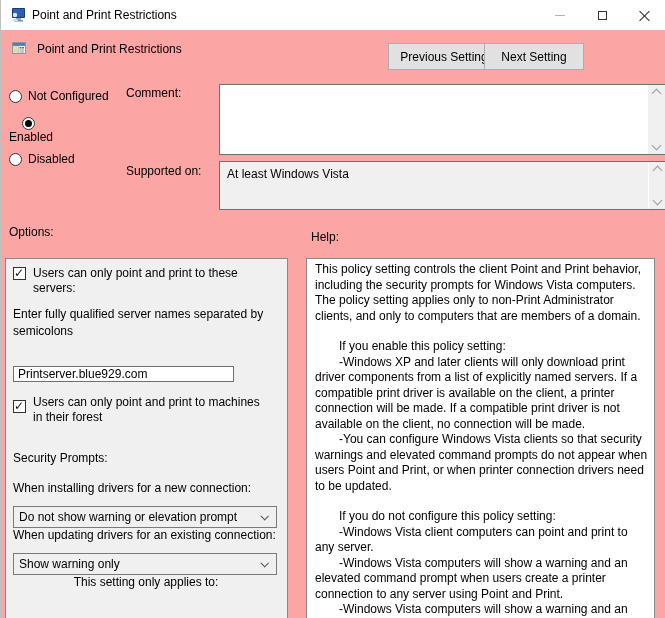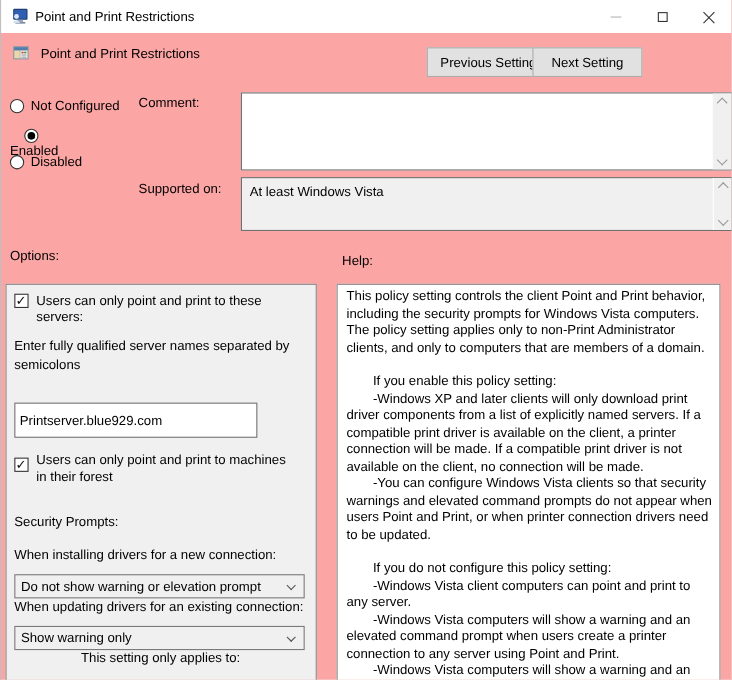--- a/index.html
+++ b/index.html
@@ -51,21 +51,21 @@
   .col-label { position:absolute; top:225px; font-size:12px; }
   .options-panel { position:absolute; left:4px; top:258px; width:283px; height:362px; border:1px solid #8a8a8a; background:#f0f0f0; padding:7px 8px 0 7px; }
   .help-panel { position:absolute; left:305px; top:258px; width:349px; height:362px; border:1px solid #8a8a8a; background:#ffffff; padding:3px 6px 0 8px; overflow:hidden; }
 
   
   .cb-row { display:flex; margin-bottom:10px; }
   .checkbox { width:13px; height:13px; border:1px solid #333; background:#fff; margin-right:7px; flex:0 0 auto; position:relative; margin-top:1px; }
   .checkbox.checked:after { content:"✓"; position:absolute; left:0px; top:-2px; font-size:12px; color:#111; }
   .cb-label { line-height:15px; }
   .hint { width:272px; line-height:17px; margin:2px 0 26px 0; }
-  .text-input { display:block; width:221px; height:32px; border:1px solid #707070; background:#fff; font-family:inherit; font-size:12px; padding:0 4px; margin-bottom:13px; }
+  .text-input { display:block; width:221px; height:16px; border:1px solid #707070; background:#fff; font-family:inherit; font-size:12px; padding:0 4px; margin-bottom:13px; }
   .opt-label { margin-bottom:11px; }
   .dropdown { width:264px; height:22px; background:#f0f0f0; border:1px solid #7a7a7a; position:relative; display:flex; align-items:center; padding-left:5px; margin-bottom:0; }
   .dd-chevron { position:absolute; right:9px; top:7px; width:6px; height:6px; border-right:1px solid #555; border-bottom:1px solid #555; transform:rotate(45deg) translateY(-1px); }
   .gap-lg { height:26px; }
 
   
   .help-panel p { font-size:12px; line-height:15.5px; text-indent:24px; }
   .help-panel p.flush { text-indent:0; }
   .help-panel p.space-after { margin-bottom:15px; }
 </style>
@@ -114,21 +114,21 @@
   </div>
 
   <div class="radio-row" style="top:89px;">
     <span class="radio"></span>
     <span>Not Configured</span>
   </div>
   <div class="radio-row" style="top:117px;flex-direction:column;">
     <span class="radio sel"></span>
     <span>Enabled</span>
   </div>
-  <div class="radio-row" style="top:140px;text-align:center;">
+  <div class="radio-row" style="top:152px;text-align:center;">
     <span class="radio"></span>
     <span>Disabled</span>
   </div>
 
   <span class="field-label" style="top:86px;">Comment:</span>
   <div class="comment-box">
     <div class="vscroll" style="border-left:none;">
       <span class="sb-up"></span>
       <span class="sb-down"></span>
     </div>

